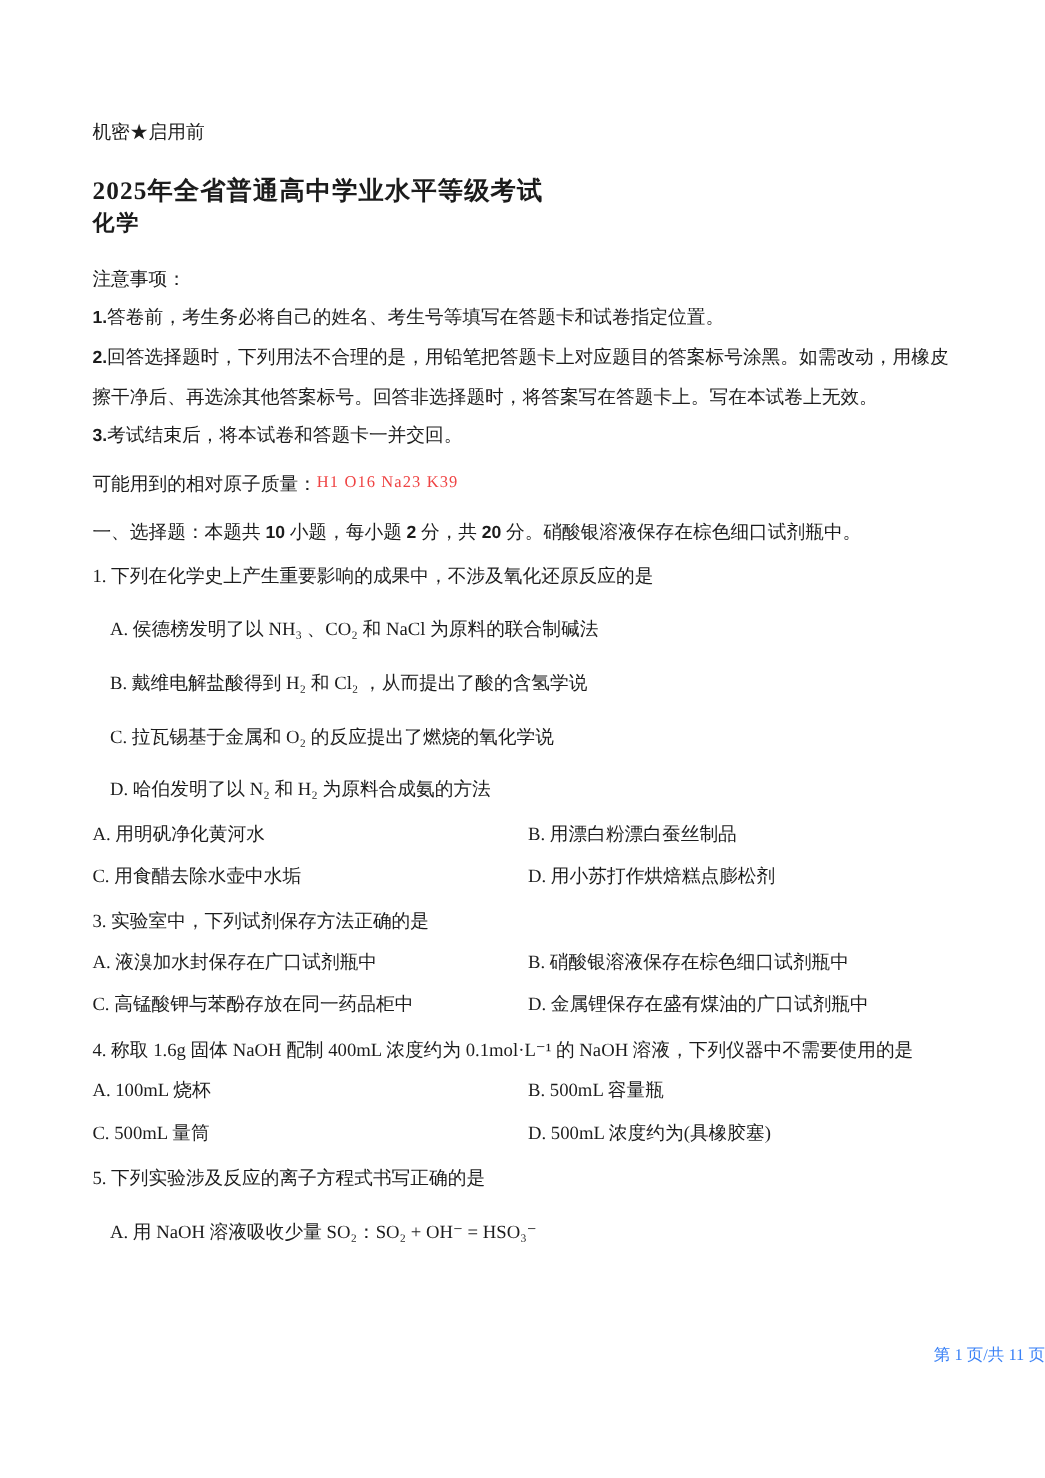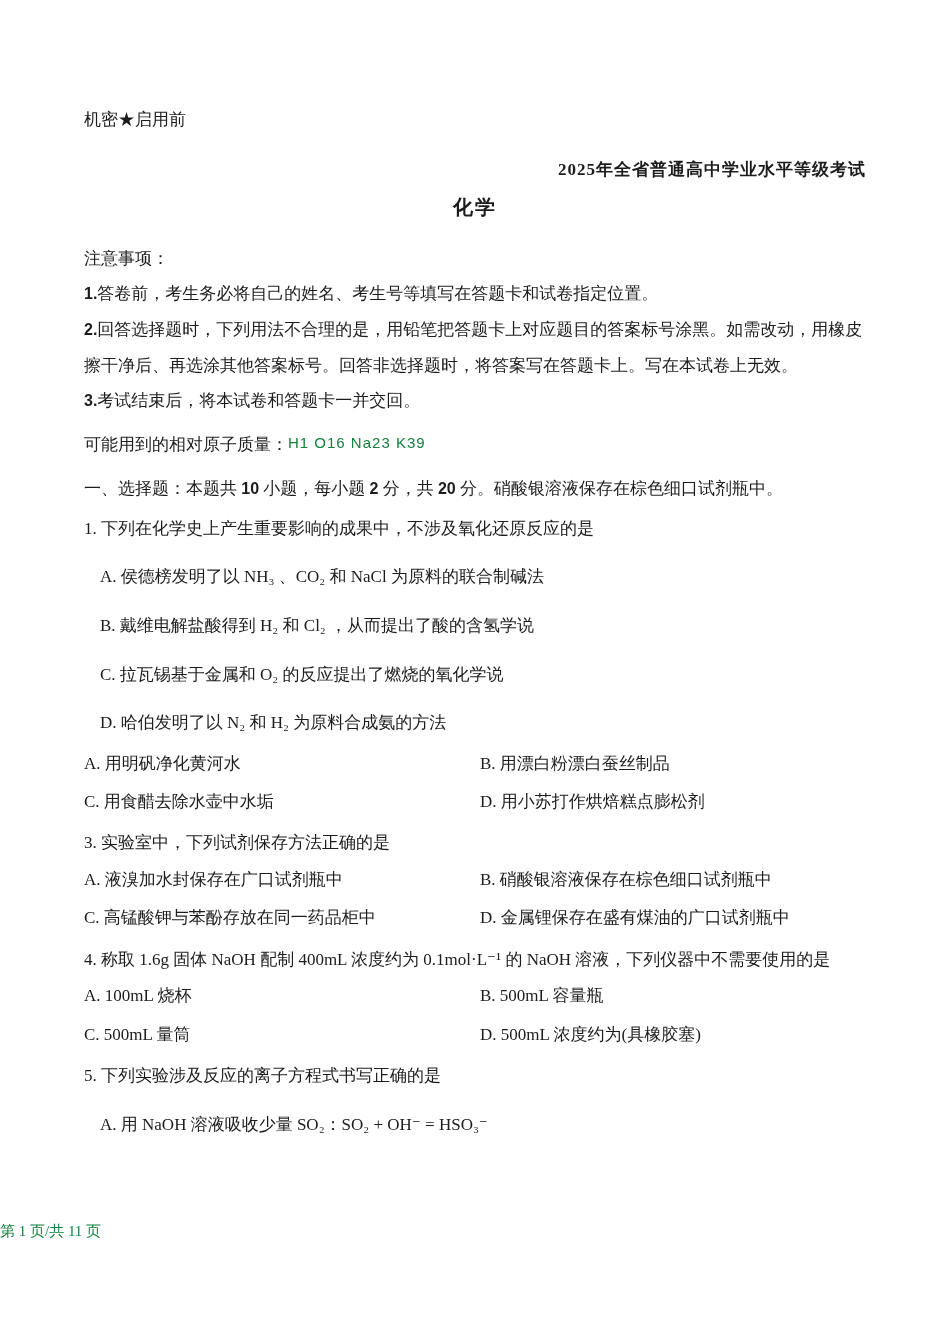--- a/index.html
+++ b/index.html
@@ -10,43 +10,42 @@
     position: relative;
     font-family: "Liberation Serif", "DejaVu Serif", serif;
     color: #1c1c1c;
     overflow: hidden;
   }
   .paper { padding: 102px 84px 0 84px; }
 
   .classification { font-size: 17px; }
 
   .title {
-    text-align: right;
-    font-size: 17px;
+    text-align: left;
+    font-size: 23px;
     font-weight: bold;
     margin-top: 20px;
     letter-spacing: 1px;
   }
   .subject {
-    text-align: center;
     font-size: 20px;
     font-weight: bold;
-    margin-top: 13px;
+    margin-top: 0;
     letter-spacing: 2px;
   }
 
   .line { font-size: 17px; line-height: 2.1; }
 
   .notices-heading { margin-top: 20px; }
   .notice-item b { font-family: "Liberation Sans", sans-serif; font-size: 16px; }
 
   .atomic { margin-top: 8px; }
   .atomic .values {
-    color: #15803d;
-    font-family: Liberation Sans, sans-serif;
+    color: #ef4444;
+    font-family: Liberation Serif, serif;
     font-size: 15px;
     letter-spacing: 1px;
     position: relative;
     top: -2px;
   }
 
   .section-heading { margin-top: 8px; }
   .section-heading b { font-family: "Liberation Sans", sans-serif; font-size: 16px; }
 
   .q-block { margin-top: 4px; }
@@ -56,23 +55,23 @@
     display: grid;
     grid-template-columns: 396px 1fr;
   }
   .q-opts-grid .line { line-height: 2.25; }
 
   .footer {
     position: absolute;
     left: 0;
     width: 100%;
     top: 1222px;
-    text-align: left;
+    text-align: right;
     font-size: 15px;
-    color: #15803d;
+    color: #3b82f6;
   }
 </style>
 </head>
 <body>
 
 <div class="paper">
 
   <div class="classification line">机密★启用前</div>
 
   <h1 class="title">2025年全省普通高中学业水平等级考试</h1>

